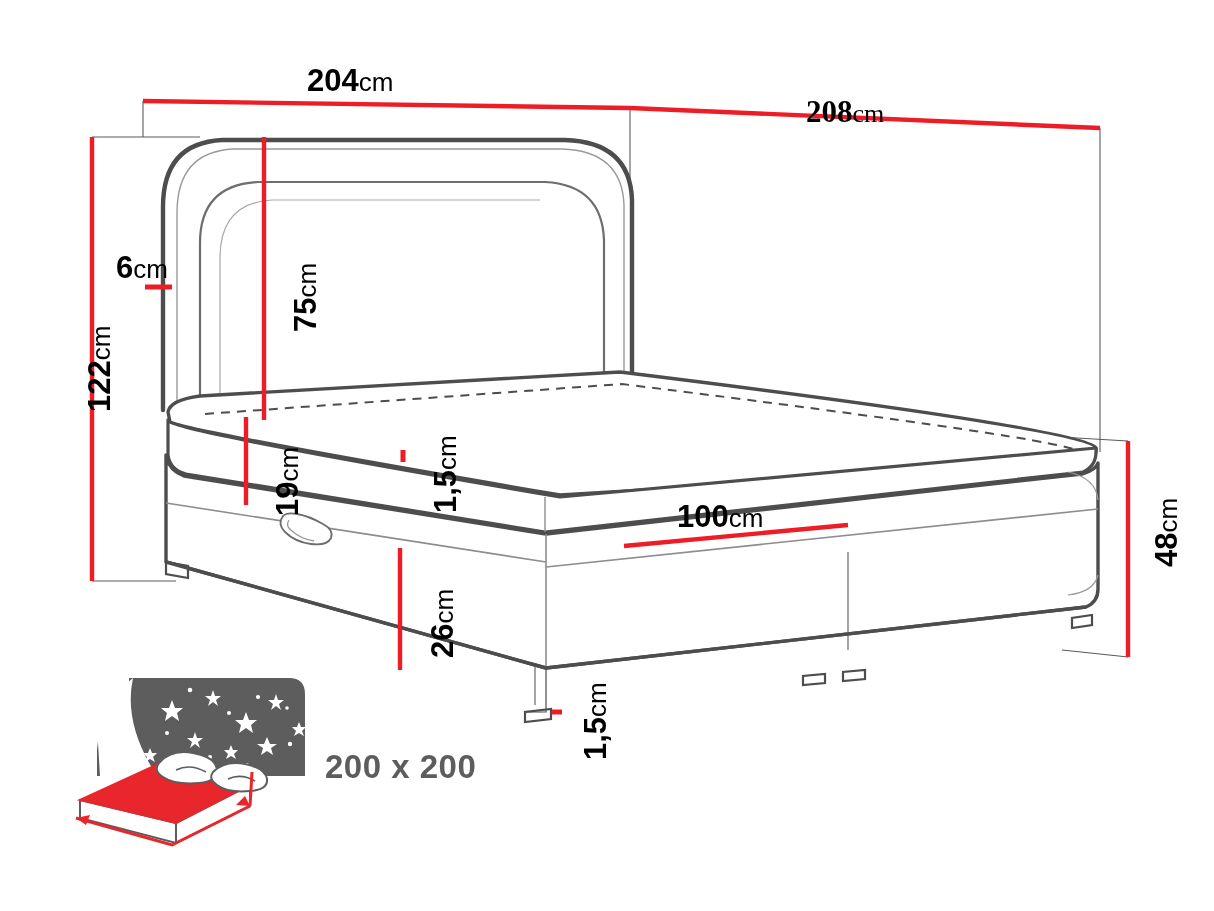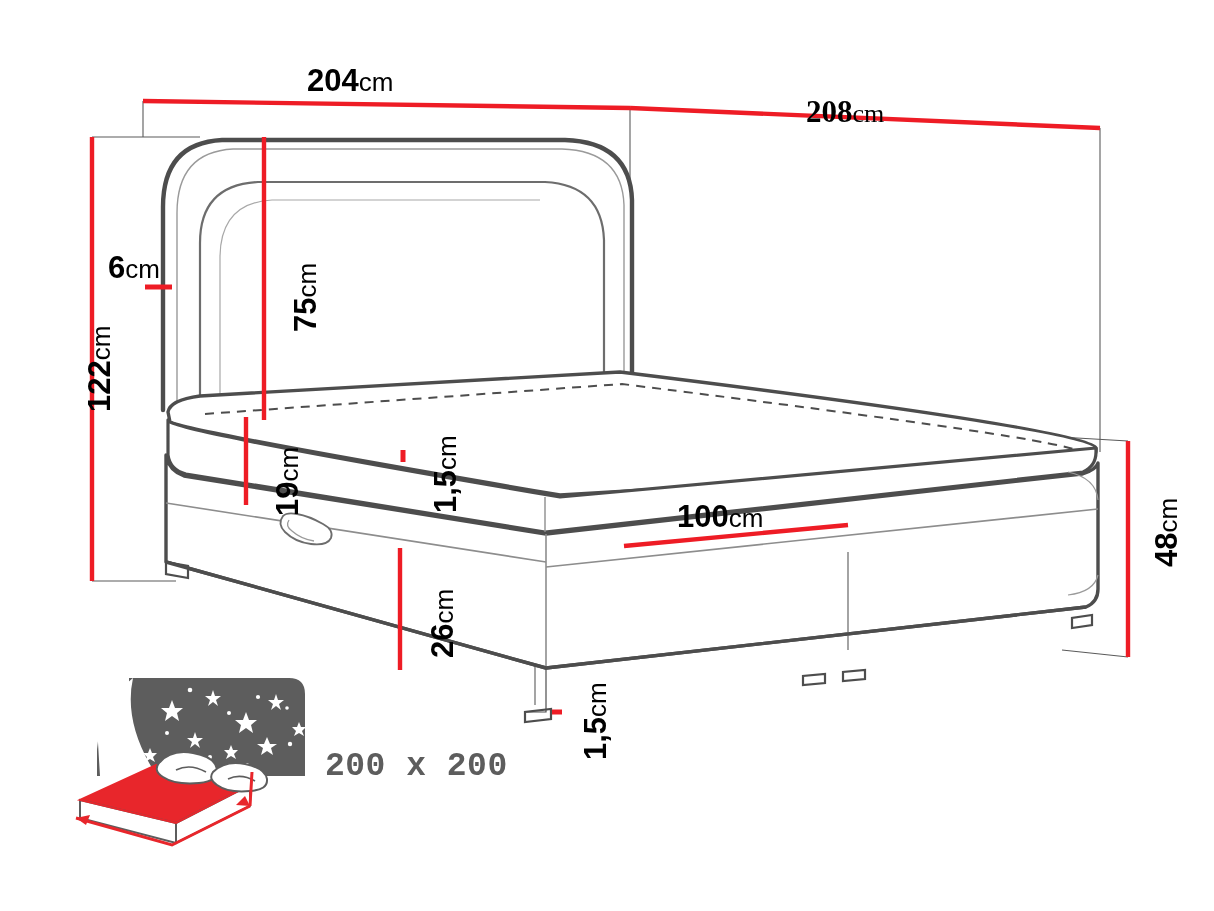--- a/index.html
+++ b/index.html
@@ -39,21 +39,20 @@
     transform-origin: 0 0;
   }
   #size-badge-text {
     position: absolute;
     color: #5d5d5d;
     font-weight: bold;
     font-size: 33px;
     letter-spacing: 0.5px;
     white-space: nowrap;
     user-select: none;
-    font-family: Liberation Mono, monospace;
   }
 </style>
 </head>
 <body>
 
 <div id="stage">
 
   <svg id="drawing" viewBox="0 0 1214 911" xmlns="http://www.w3.org/2000/svg">
 
     <g stroke="#5a5a5a" stroke-width="1.1" fill="none">
@@ -304,21 +303,21 @@
   </div>
 
   <div class="dim-label" style="left:806px; top:96px; font-size:31px;font-family:Liberation Serif, serif;">
     <span>208</span><span class="u" style="font-size:26px;">cm</span>
   </div>
 
   <div class="dim-label vert-label" style="left:84px; top:412px; font-size:31px; transform:rotate(-90deg);">
     <span>122</span><span class="u" style="font-size:26px;">cm</span>
   </div>
 
-  <div class="dim-label" style="left:108px; top:252px; font-size:31px;">
+  <div class="dim-label" style="left:116px; top:252px; font-size:31px;">
     <span>6</span><span class="u" style="font-size:26px;">cm</span>
   </div>
 
   <div class="dim-label vert-label" style="left:290px; top:332px; font-size:31px; transform:rotate(-90deg);">
     <span>75</span><span class="u" style="font-size:26px;">cm</span>
   </div>
 
   <div class="dim-label vert-label" style="left:272px; top:516px; font-size:31px; transform:rotate(-90deg);">
     <span>19</span><span class="u" style="font-size:26px;">cm</span>
   </div>

